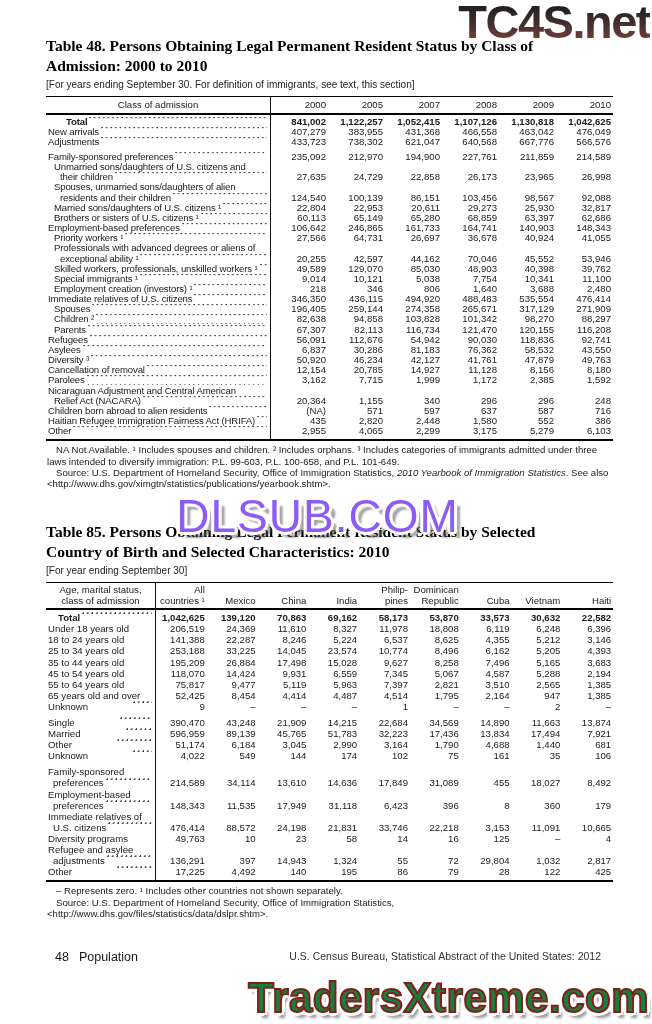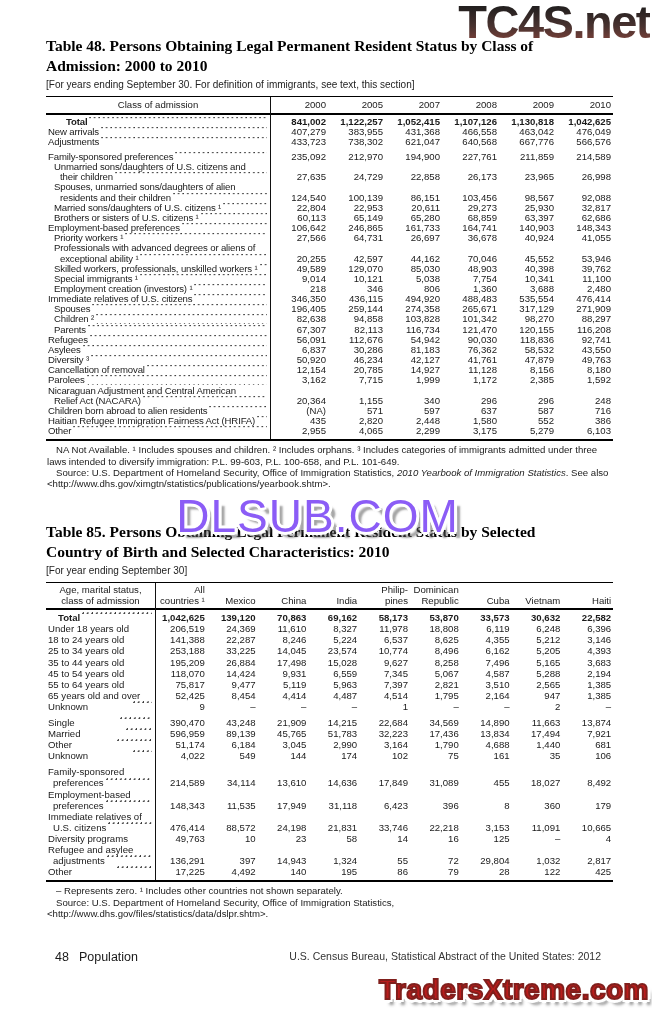--- a/index.html
+++ b/index.html
@@ -58,21 +58,21 @@
   .wm-top{position:absolute;top:-6px;right:2px;font-weight:bold;font-size:47px;letter-spacing:-1.5px;
       background:linear-gradient(180deg,#1d1d1d 18%,#4a3330 60%,#96473d 100%);
       -webkit-background-clip:text;background-clip:text;color:transparent;
       filter:blur(0.4px);z-index:5;}
   .wm-mid{position:absolute;top:489px;left:50%;transform:translateX(-53%);z-index:5;
       font-weight:normal;font-size:46px;letter-spacing:1px;color:#8b5cf6;
       text-shadow:-2px -2px 0 #fff,2px -2px 0 #fff,-2px 2px 0 #fff,2px 2px 0 #fff,
                   0 -3px 0 #fff,0 3px 0 #fff,-3px 0 0 #fff,3px 0 0 #fff,
                   6px 6px 2px rgba(90,90,90,0.55);}
   .wm-bot{position:absolute;top:974px;right:3px;z-index:5;
-      font-weight:bold;font-size:28px;letter-spacing:0.5px;color:#b91c1c;
+      font-weight:bold;font-size:42px;letter-spacing:0.5px;color:#15803d;
       -webkit-text-stroke:2px #801f1c;
       text-shadow:-3px -3px 0 #fff,3px -3px 0 #fff,-3px 3px 0 #fff,3px 3px 0 #fff,
                   0 -4px 0 #fff,0 4px 0 #fff,-4px 0 0 #fff,4px 0 0 #fff,
                   4px 6px 3px rgba(40,40,40,0.5);}
 </style>
 </head>
 <body>
 
 <div class="page">
 
@@ -281,21 +281,21 @@
               <span class="val">11,100</span>
             </div>
             <div class="row">
               <div class="lbl i1">
                 <span class="txt">Employment creation (investors) ¹</span>
                 <span class="dots"></span>
               </div>
               <span class="val">218</span>
               <span class="val">346</span>
               <span class="val">806</span>
-              <span class="val">1,360</span>
+              <span class="val">1,640</span>
               <span class="val">3,688</span>
               <span class="val">2,480</span>
             </div>
             <div class="row">
               <div class="lbl i0">
                 <span class="txt">Immediate relatives of U.S. citizens</span>
                 <span class="dots"></span>
               </div>
               <span class="val">346,350</span>
               <span class="val">436,115</span>

